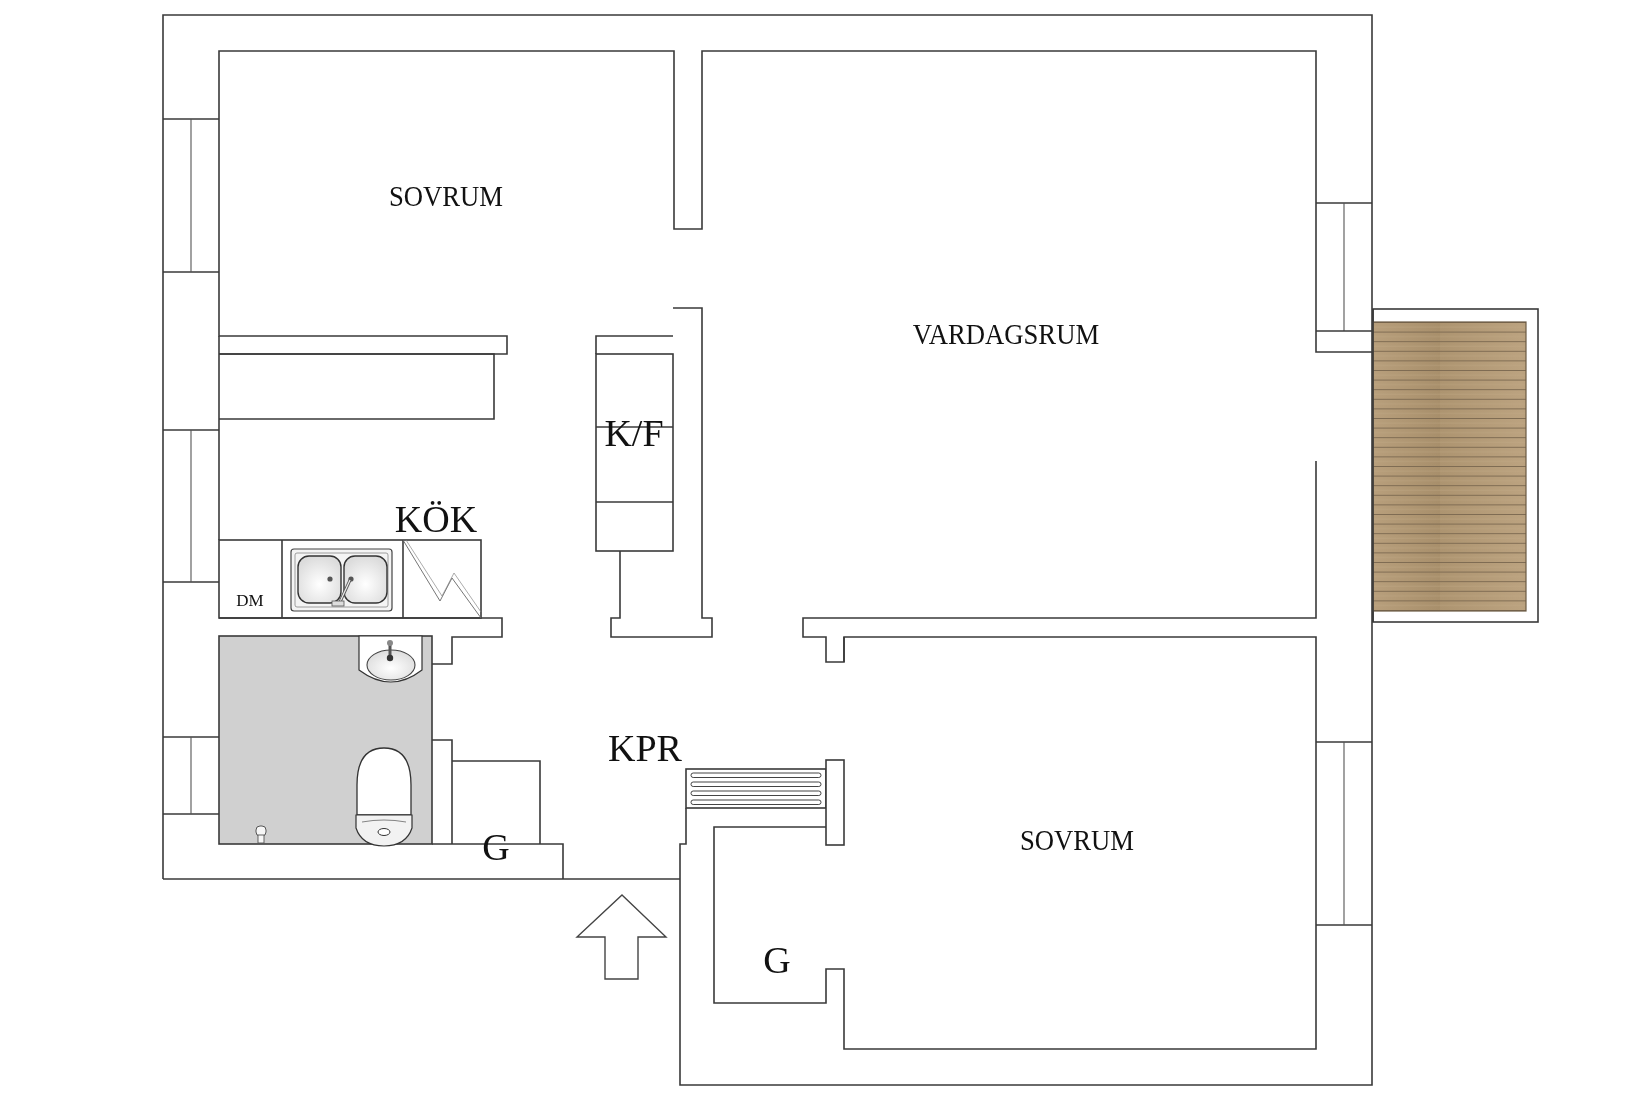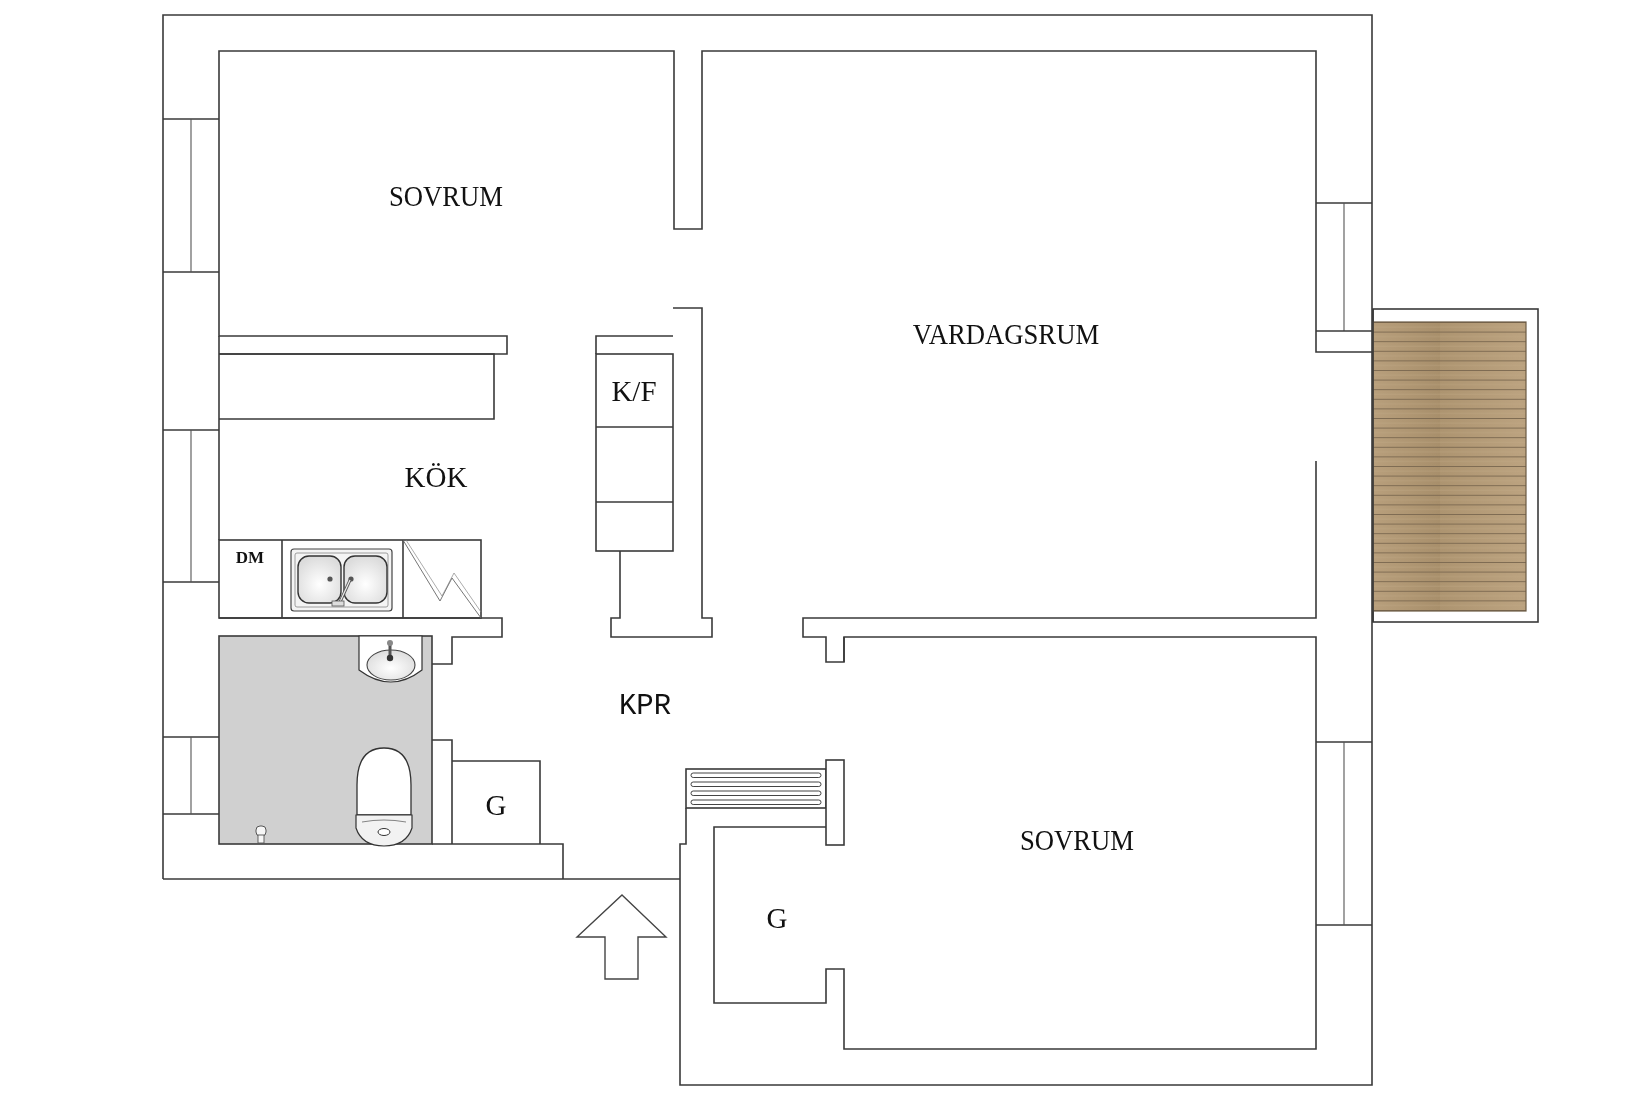--- a/index.html
+++ b/index.html
@@ -11,21 +11,21 @@
     .label {
       position: absolute;
       transform: translate(-50%, -50%);
       font-family: "Liberation Serif", "DejaVu Serif", serif;
       color: #111111;
       white-space: nowrap;
       letter-spacing: 0px;
       line-height: 1;
     }
     .label.lg { font-size: 29px; transform: translate(-50%, -50%) scaleX(0.92); }
-    .label.md { font-size: 29px; }
+    .label.md { font-size: 38px; margin-top: 42px; }
     .label.sm { font-size: 17px; }
   </style>
 </head>
 <body>
 
 <svg id="plan" viewBox="0 0 1650 1100" xmlns="http://www.w3.org/2000/svg">
   <defs>
     <linearGradient id="woodGrad" x1="0" y1="0" x2="1" y2="0">
       <stop offset="0" stop-color="#ad9470"></stop>
       <stop offset="0.5" stop-color="#bba27f"></stop>
@@ -178,17 +178,17 @@
 
   <g>
     <polygon points="622,895 666,937 638,937 638,979 605,979 605,937 577,937" fill="#ffffff" stroke="#444" stroke-width="1.4"></polygon>
   </g>
 </svg>
 
 <div class="label lg" style="left:446px; top:196px;">SOVRUM</div>
 <div class="label lg" style="left:1006px; top:334px;">VARDAGSRUM</div>
 <div class="label md" style="left:436px; top:477px;">KÖK</div>
 <div class="label md" style="left:634px; top:391px;">K/F</div>
-<div class="label sm" style="left:250px; top:557px;font-weight:bold;">DM</div>
-<div class="label md" style="left:645px; top:706px;font-family:Liberation Mono, monospace;">KPR</div>
+<div class="label sm" style="left:250px; top:600px;">DM</div>
+<div class="label md" style="left:645px; top:706px;">KPR</div>
 <div class="label md" style="left:496px; top:805px;">G</div>
 <div class="label lg" style="left:1077px; top:840px;">SOVRUM</div>
 <div class="label md" style="left:777px; top:918px;">G</div>
 
 </body></html>

